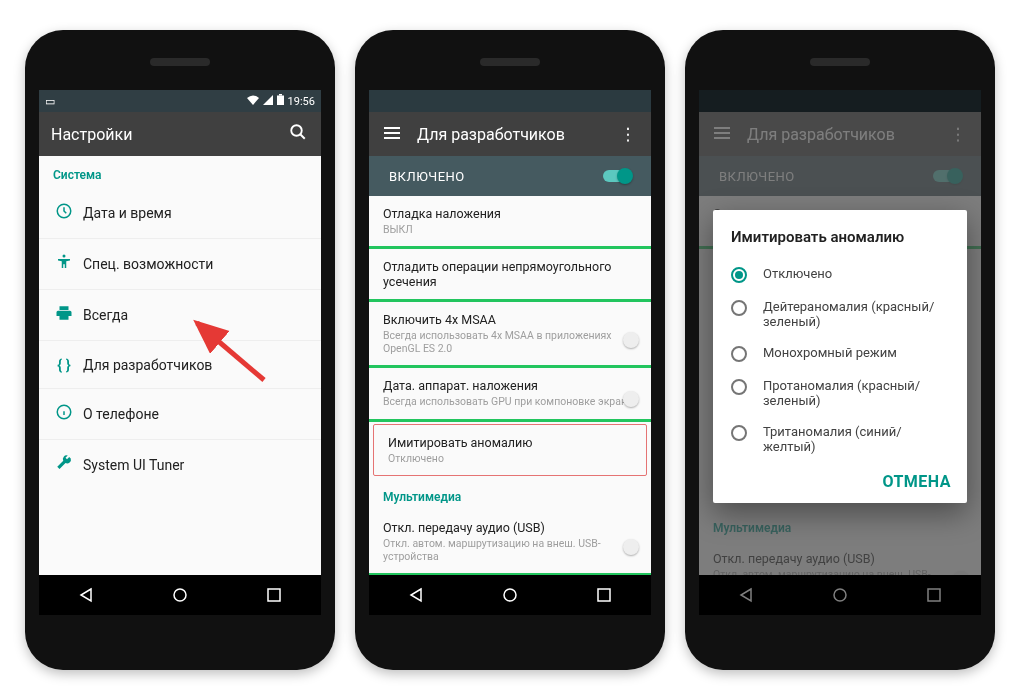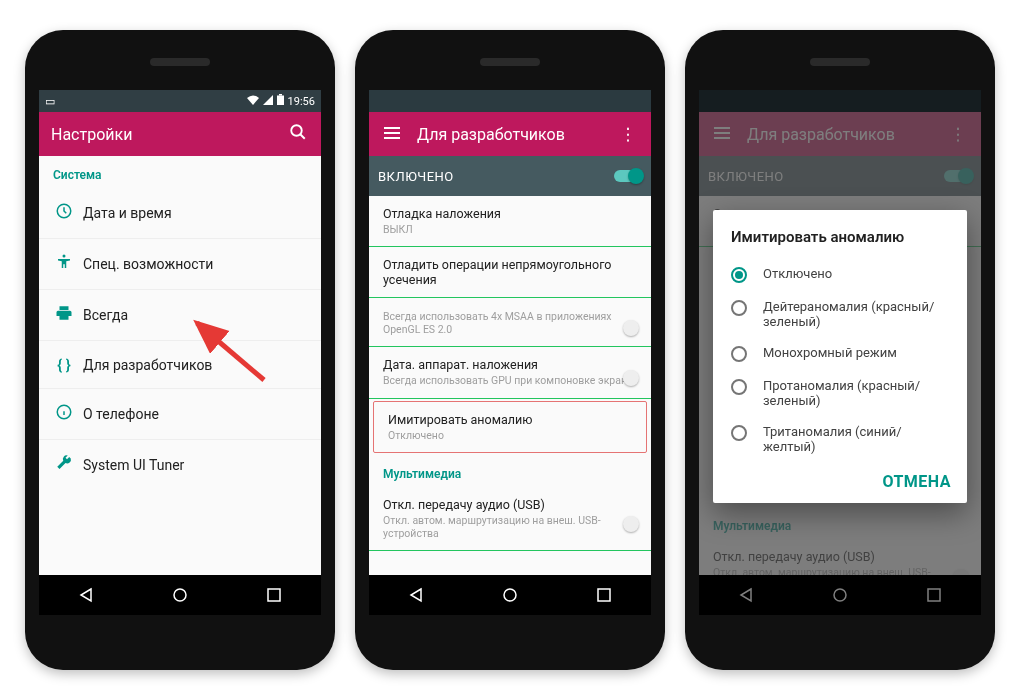--- a/index.html
+++ b/index.html
@@ -42,37 +42,37 @@
     background: #303e44;
     color: #fff;
     font-size: 11px;
     display: flex;
     align-items: center;
     padding: 0 6px;
     gap: 4px;
   }
   .statusbar .flex { flex: 1; }
   .appbar {
-    background: #be185d;
+    background: #404040;
     color: #fff;
     height: 44px;
     display: flex;
     align-items: center;
     padding: 0 12px;
     font-size: 16px;
   }
   .appbar .title { flex: 1; }
   .appbar .icon { width: 22px; text-align: center; font-size: 17px; }
   .subbar {
     background: #455a60;
     color: #fff;
     height: 40px;
     display: flex;
     align-items: center;
-    padding: 0 9px;
+    padding: 0 20px;
     font-size: 13px;
     letter-spacing: 0.5px;
   }
   .subbar .flex { flex: 1; }
   .content { flex: 1; overflow: hidden; background: #fafafa; }
   .section-label {
     color: #009688;
     font-size: 12px;
     font-weight: 600;
     padding: 12px 14px 6px;
@@ -83,21 +83,21 @@
     padding: 14px 14px;
     gap: 8px;
     border-bottom: 1px solid #eee;
   }
   .list-item:last-child { border-bottom: none; }
   .item-icon { width: 22px; color: #009688; text-align: center; font-size: 16px; }
   .item-label { font-size: 14px; color: #212121; }
   .dev-item {
     padding: 10px 14px;
     position: relative;
-    border-bottom: 1px solid #22c55e;
+    border-bottom: 3px solid #22c55e;
   }
   .dev-item .primary { font-size: 12.5px; color: #212121; }
   .dev-item .secondary { font-size: 10.5px; color: #9e9e9e; margin-top: 2px; line-height: 1.25; }
   .dev-item .toggle {
     position: absolute; right: 14px; top: 50%;
     transform: translateY(-50%);
   }
   .highlight { border: 1.5px solid #e57373; margin: 2px 4px; border-radius: 2px; }
   .navbar {
     height: 40px;
@@ -309,20 +309,21 @@
     <div class="content">
       <div id="p2-list">
           <div class="dev-item">
             <div class="primary">Отладка наложения</div>
             <div class="secondary">ВЫКЛ</div>
           </div>
           <div class="dev-item">
             <div class="primary">Отладить операции непрямоугольного усечения</div>
           </div>
           <div class="dev-item">
+            <div class="primary">Включить 4x MSAA</div>
             <div class="secondary">Всегда использовать 4x MSAA в приложениях OpenGL ES 2.0</div>
             <span class="toggle"><span class="toggle-switch"></span></span>
           </div>
           <div class="dev-item">
             <div class="primary">Дата. аппарат. наложения</div>
             <div class="secondary">Всегда использовать GPU при компоновке экрана</div>
             <span class="toggle"><span class="toggle-switch"></span></span>
           </div>
           <div class="dev-item highlight">
             <div class="primary">Имитировать аномалию</div>

